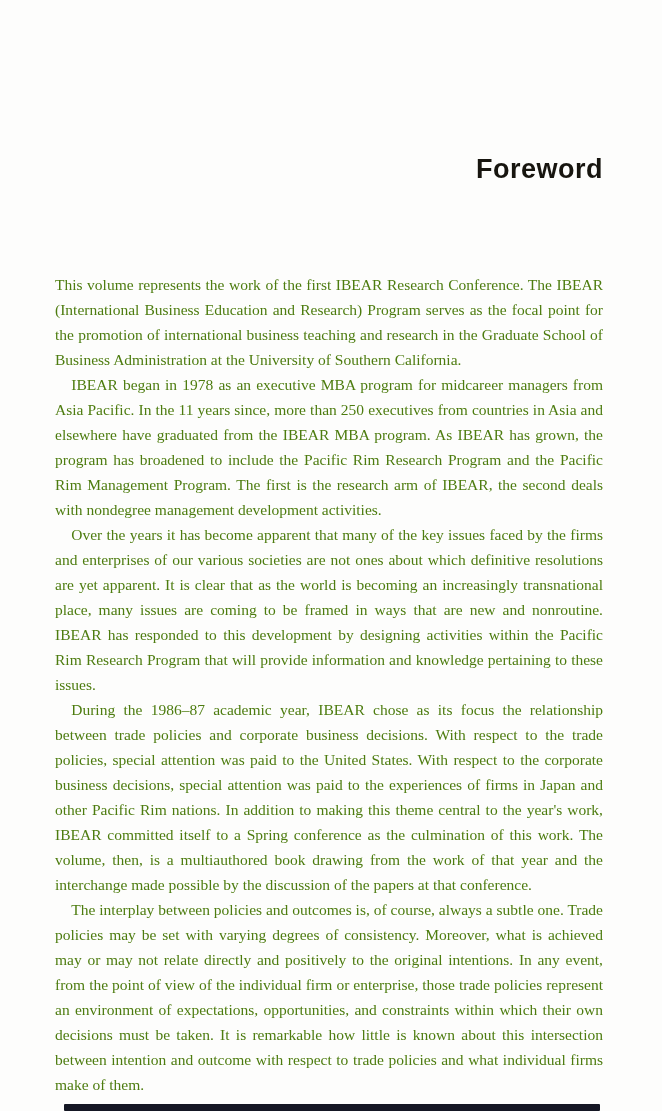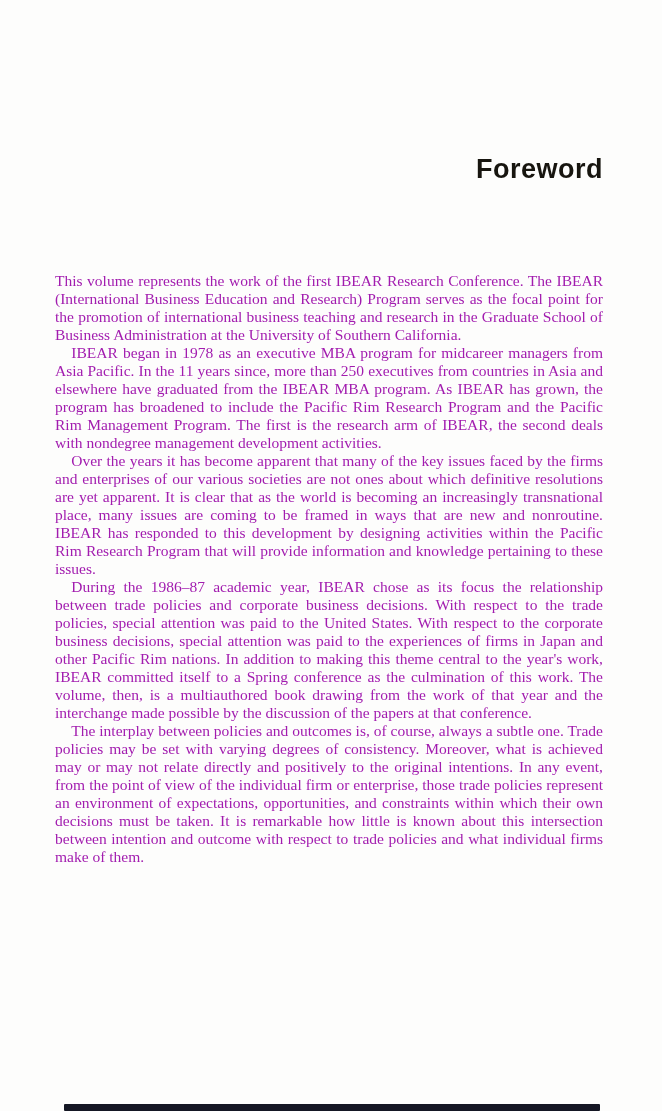--- a/index.html
+++ b/index.html
@@ -29,23 +29,23 @@
     font-size: 27px;
     line-height: 32px;
     letter-spacing: 0.5px;
     color: #17150f;
   }
   .body-text {
     position: absolute;
     top: 272px;
     left: 55px;
     width: 548px;
-    color: #a21caf;
+    color: #4d7c0f;
     font-size: 15.5px;
-    line-height: 18px;
+    line-height: 25px;
     text-align: justify;
   }
   .body-text p {
     margin: 0;
     padding: 0;
     text-indent: 1.05em;
   }
   .body-text p.first {
     text-indent: 0;
   }

